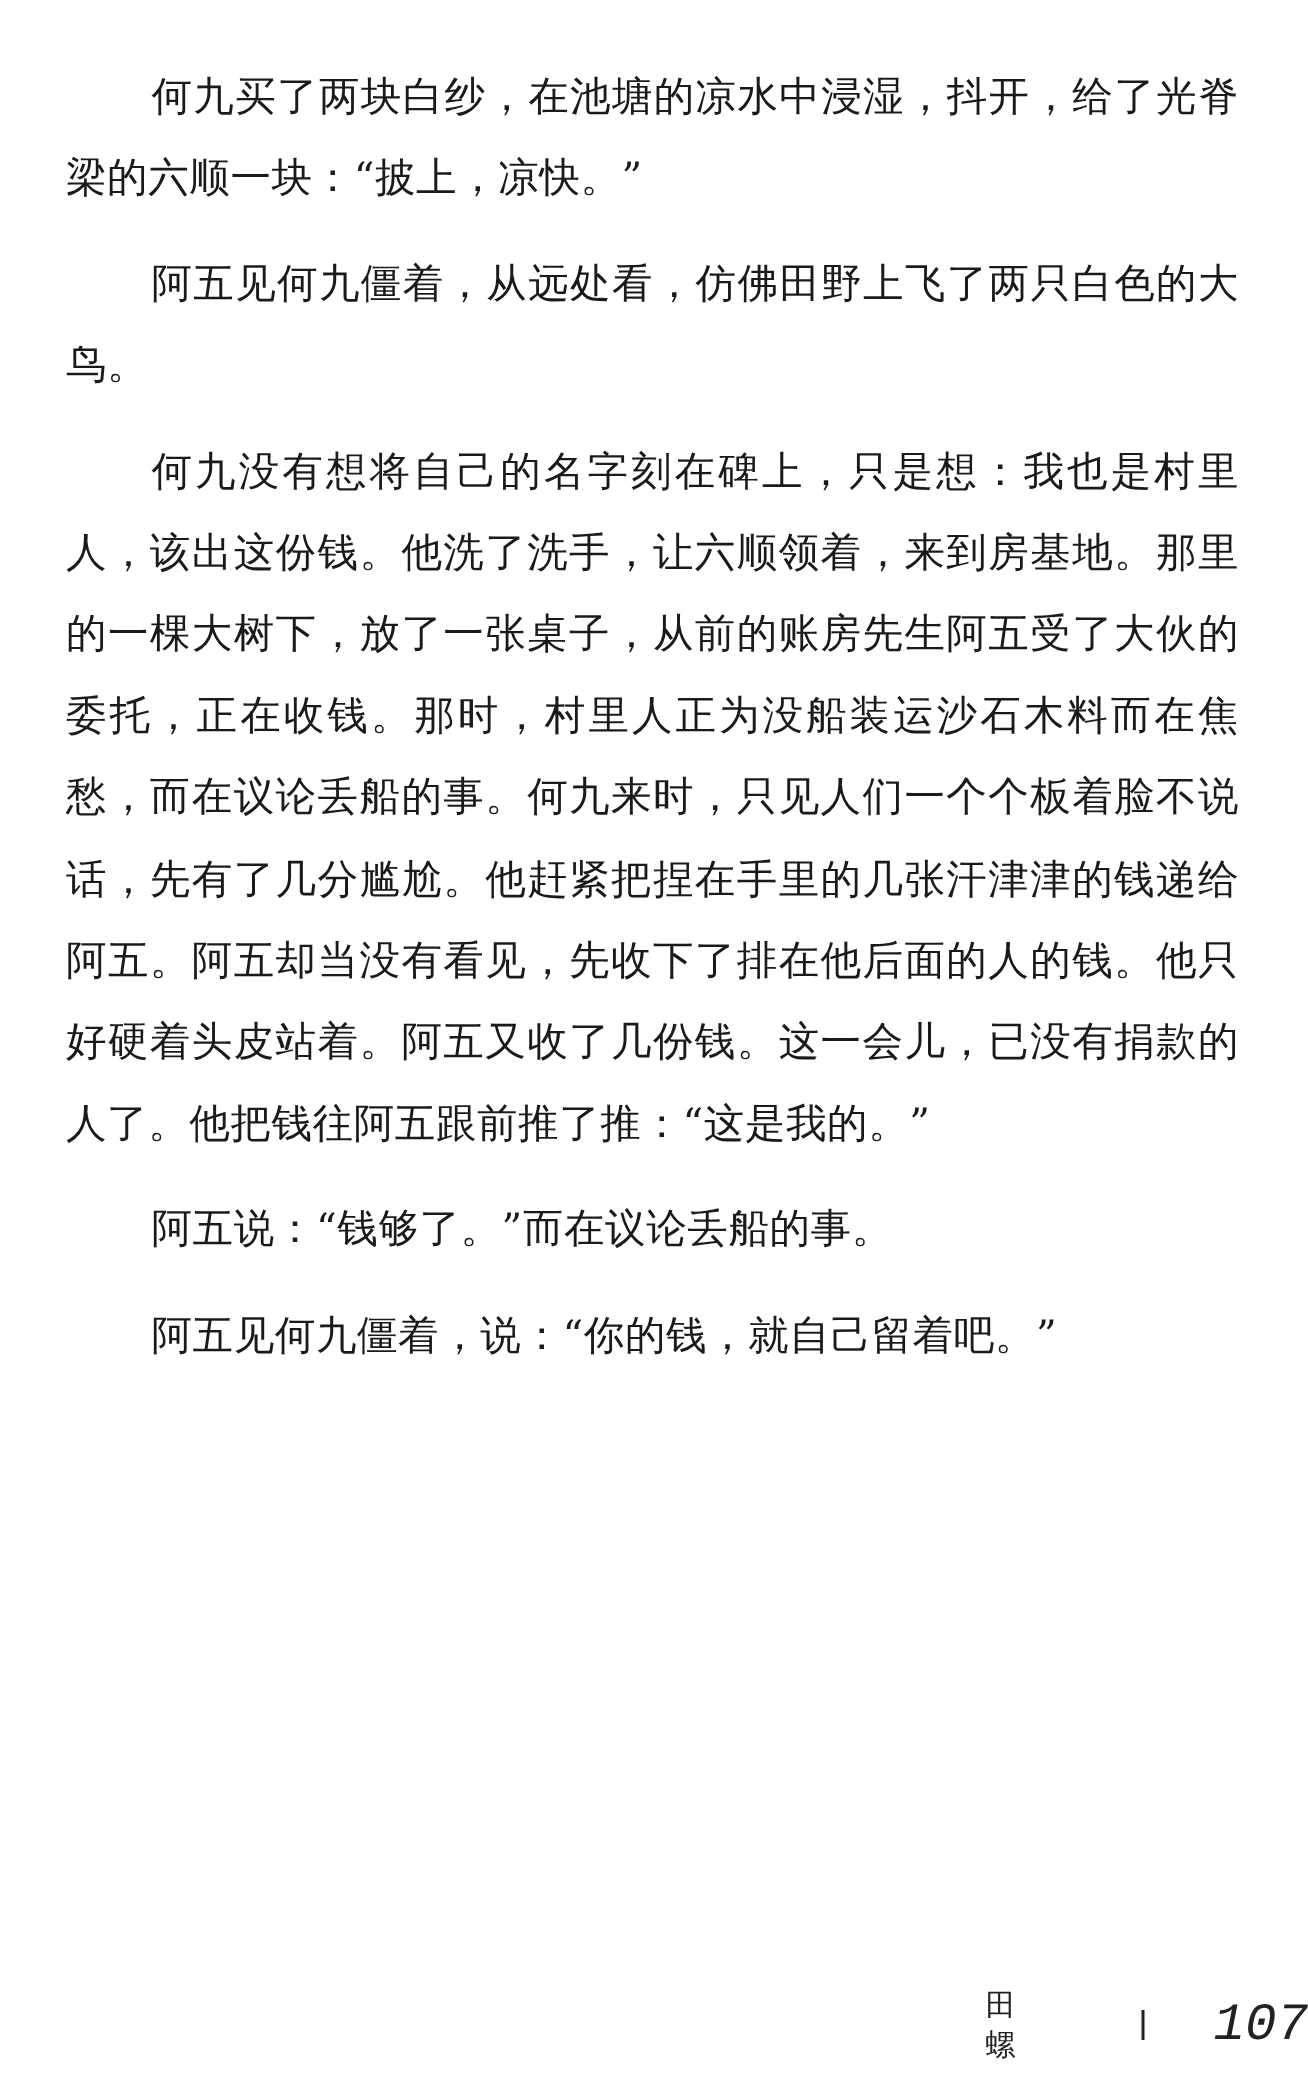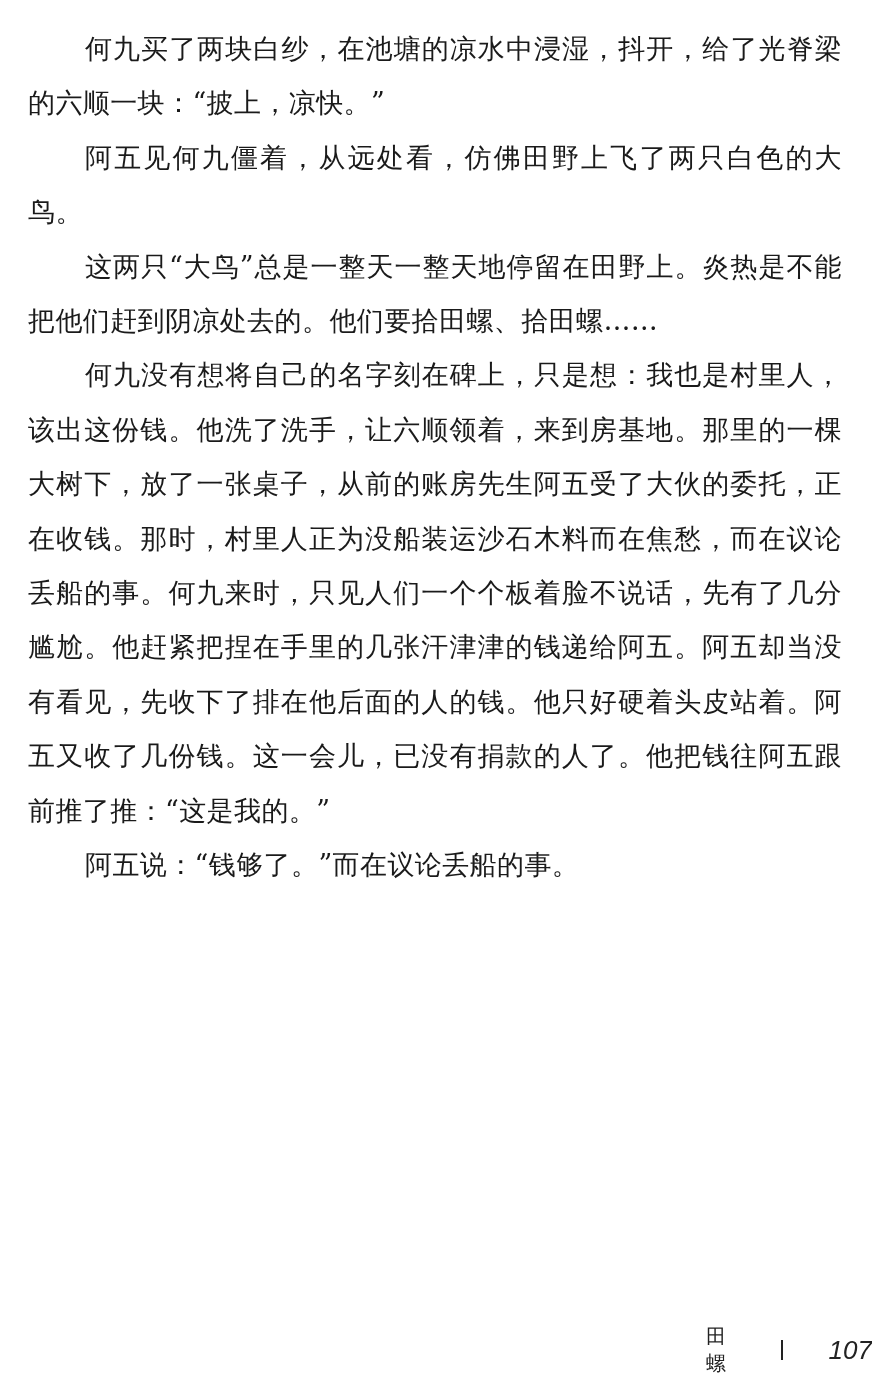--- a/index.html
+++ b/index.html
@@ -1,47 +1,47 @@
 <!DOCTYPE html>
 <html><head>
 <meta charset="utf-8">
 <style>
   html, body { margin:0; padding:0; background:#ffffff; }
   body { width:872px; height:1391px; position:relative; overflow:hidden; }
   .page { position:absolute; left:28px; top:22px; width:814px; }
   .para {
-    margin:0;
+    margin:16px;
     font-family: "DejaVu Serif", "Liberation Serif", serif;
     font-size:27px;
     line-height:54.4px;
     color:#1a1a1a;
     text-align:justify;
     text-indent:57px;
     letter-spacing:0.4px;
     word-break:break-all;
   }
   .footer {
-    position:absolute; top:1332px; left:706px; height:36px;
+    position:absolute; top:1332px; left:657px; height:36px;
     display:flex; align-items:center;
     font-family: "DejaVu Serif", "Liberation Serif", serif;
     color:#222;
     gap:24px;
   }
   .footer .title { font-size:20px; letter-spacing:22px; }
   .footer .bar { display:inline-block; width:2px; height:20px; background:#222; margin:0 22px 0 2px; }
-  .footer .num { font-family:Liberation Sans, sans-serif; font-style:italic; font-size:26px; }
+  .footer .num { font-family:Liberation Mono, monospace; font-style:italic; font-size:35px; }
 </style>
 </head>
 <body>
 
 <div class="page">
   <p class="para">何九买了两块白纱，在池塘的凉水中浸湿，抖开，给了光脊梁的六顺一块：“披上，凉快。”</p>
   <p class="para">阿五见何九僵着，从远处看，仿佛田野上飞了两只白色的大鸟。</p>
-  <p class="para">这两只“大鸟”总是一整天一整天地停留在田野上。炎热是不能把他们赶到阴凉处去的。他们要拾田螺、拾田螺……</p>
   <p class="para">何九没有想将自己的名字刻在碑上，只是想：我也是村里人，该出这份钱。他洗了洗手，让六顺领着，来到房基地。那里的一棵大树下，放了一张桌子，从前的账房先生阿五受了大伙的委托，正在收钱。那时，村里人正为没船装运沙石木料而在焦愁，而在议论丢船的事。何九来时，只见人们一个个板着脸不说话，先有了几分尴尬。他赶紧把捏在手里的几张汗津津的钱递给阿五。阿五却当没有看见，先收下了排在他后面的人的钱。他只好硬着头皮站着。阿五又收了几份钱。这一会儿，已没有捐款的人了。他把钱往阿五跟前推了推：“这是我的。”</p>
   <p class="para">阿五说：“钱够了。”而在议论丢船的事。</p>
+  <p class="para">阿五见何九僵着，说：“你的钱，就自己留着吧。”</p>
 </div>
 
 <div class="footer">
   <span class="title">田螺</span>
   <span class="bar"></span>
   <span class="num">107</span>
 </div>
 
 </body></html>

